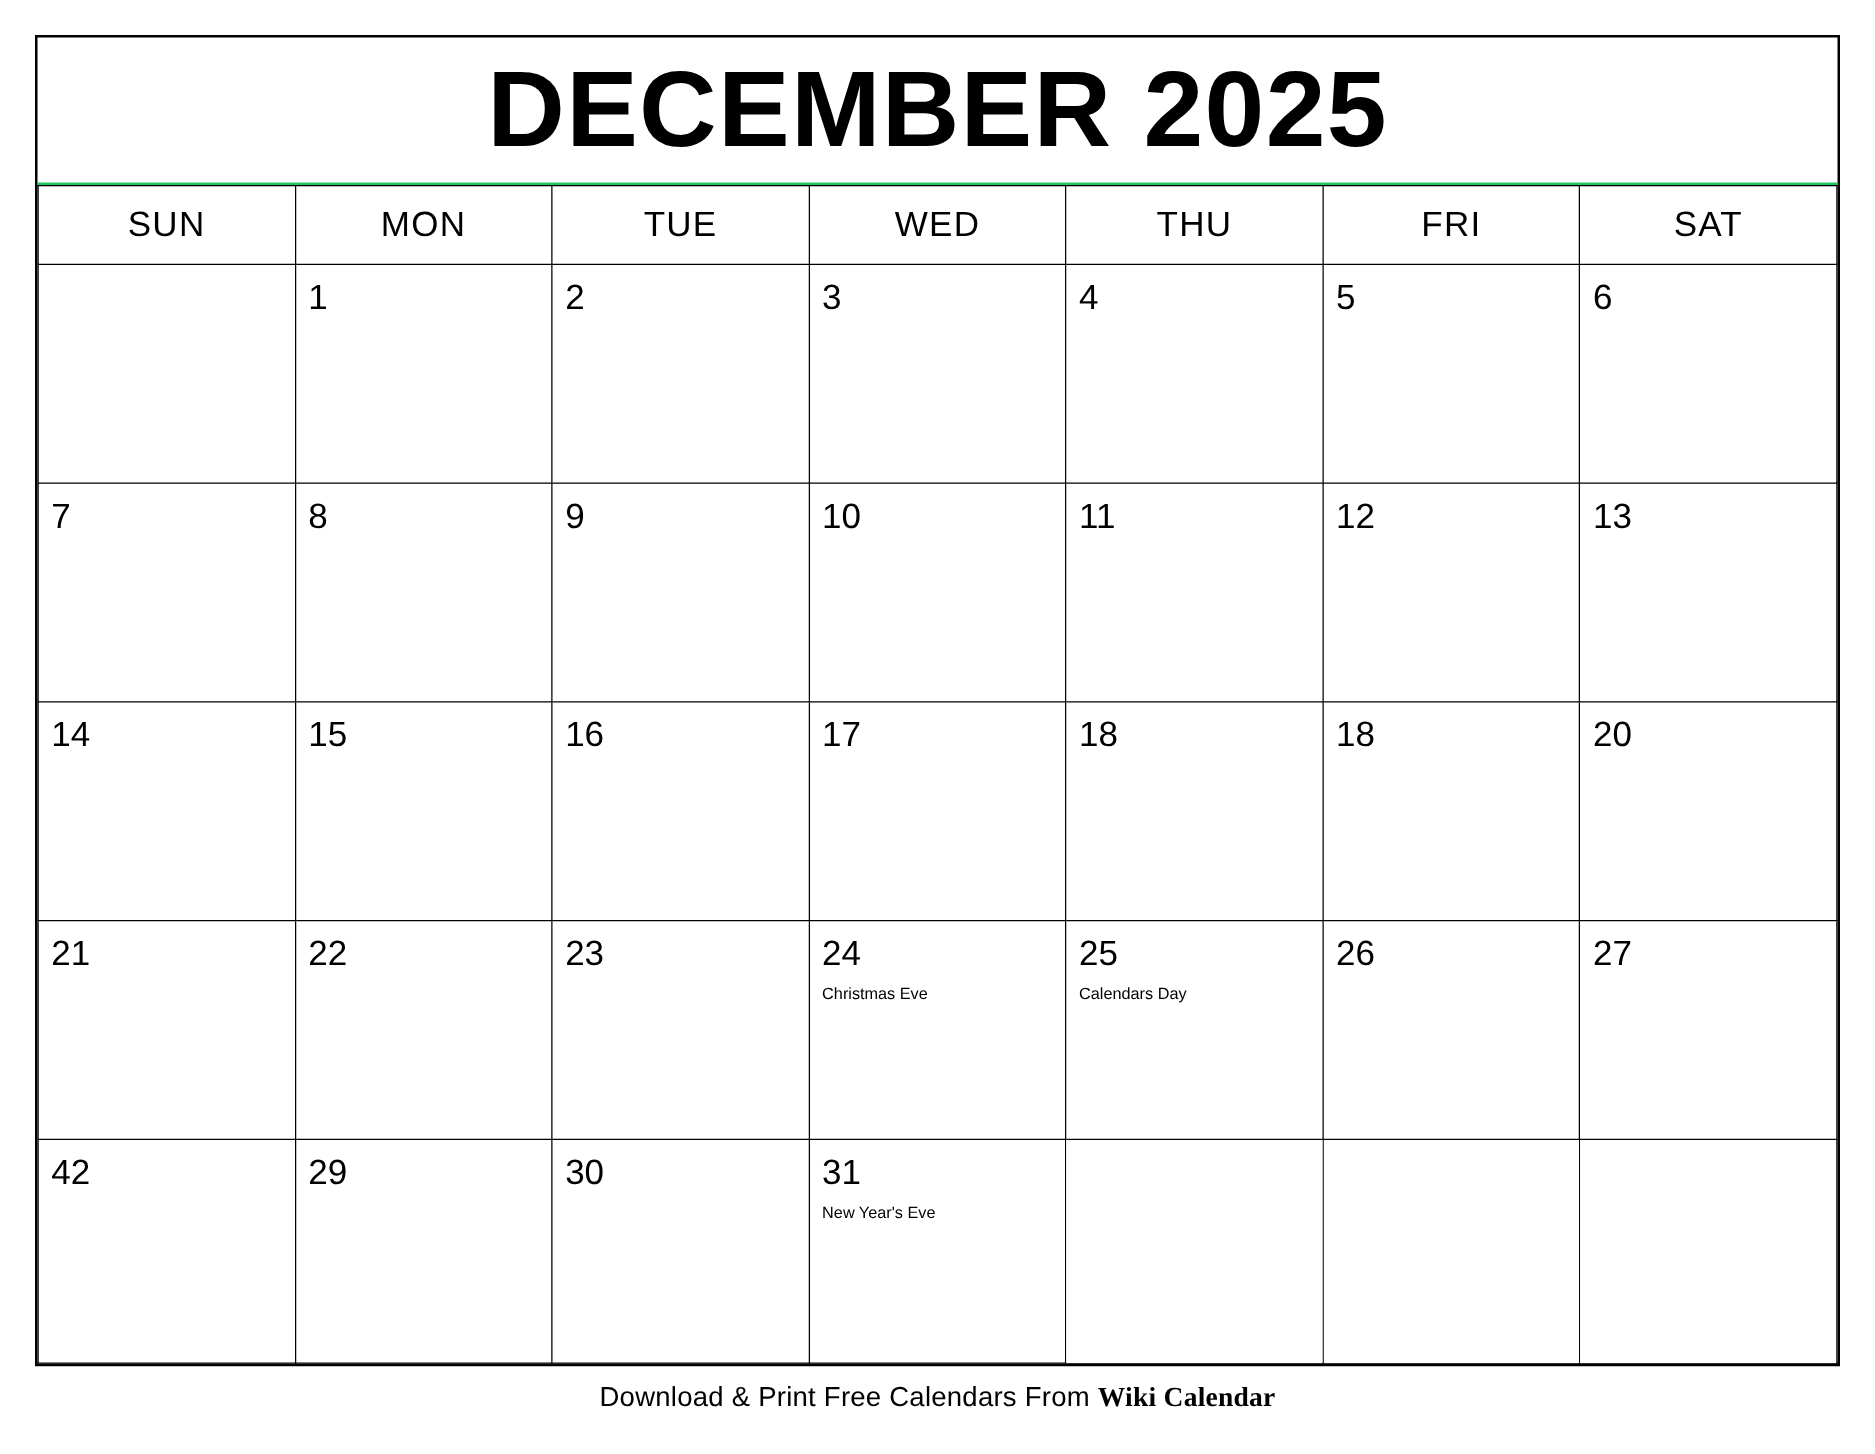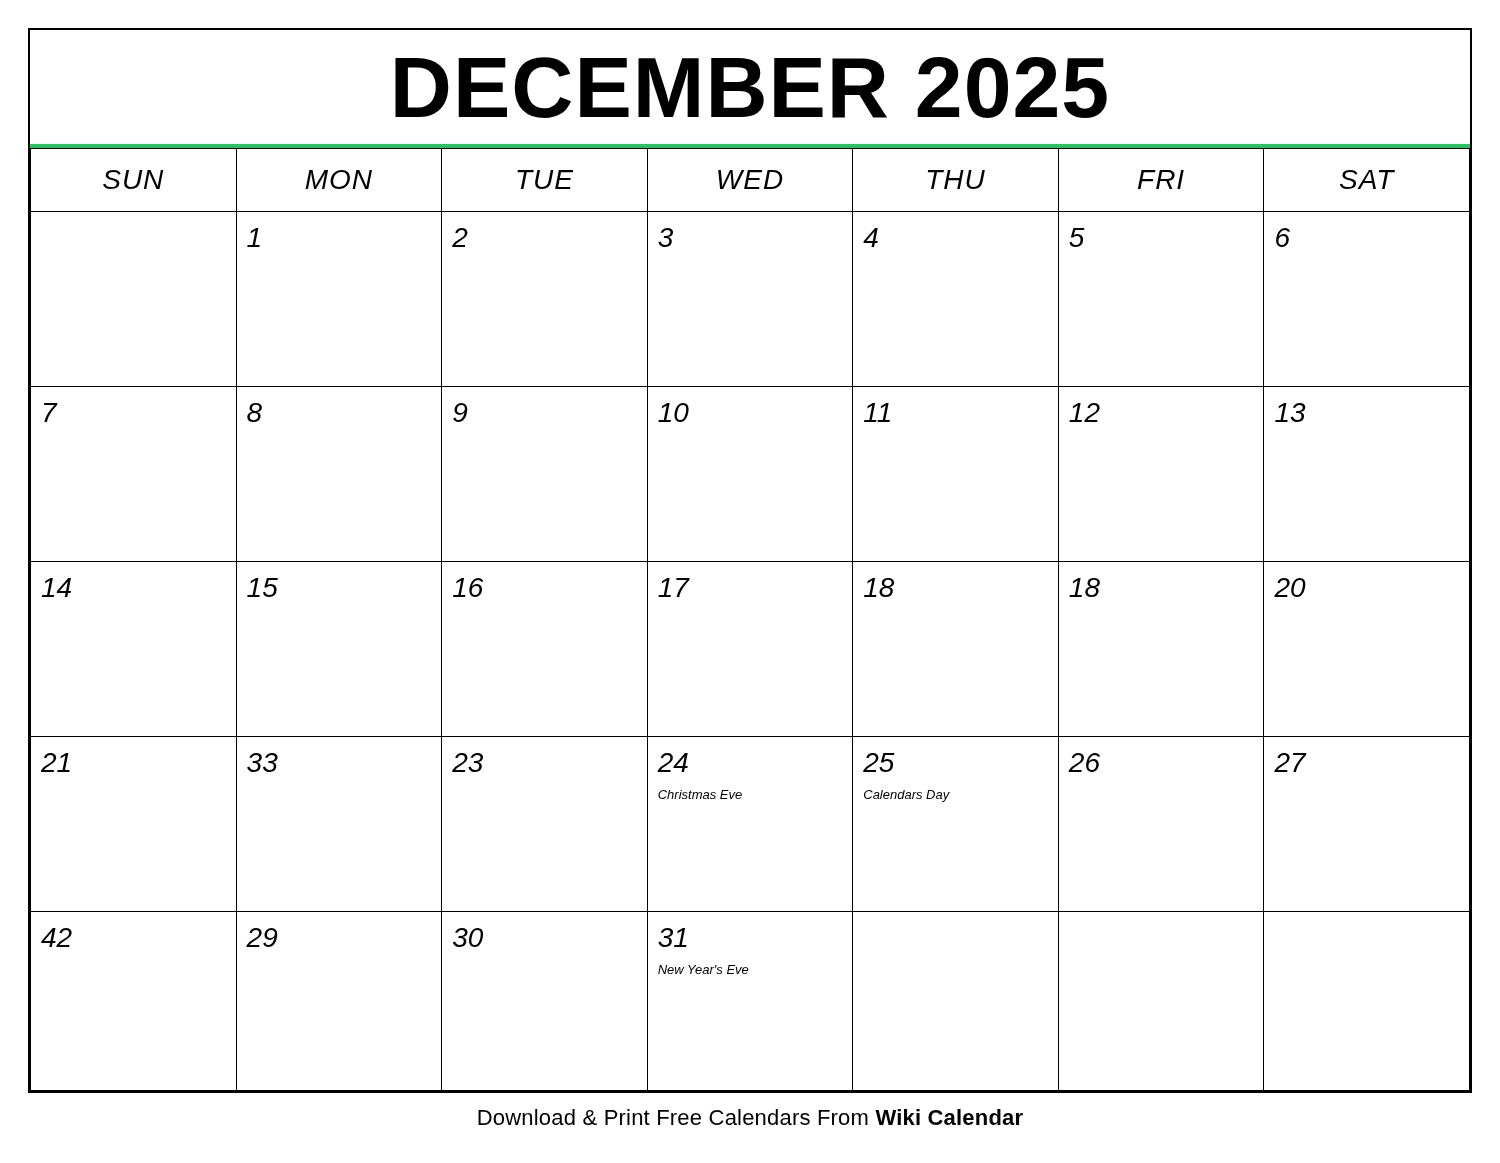--- a/index.html
+++ b/index.html
@@ -21,21 +21,21 @@
     box-sizing: border-box;
     padding: 28px 28px 0 28px;
   }
   .calendar {
     border: 2px solid #000000;
     border-bottom: 2px solid #000000;
     width: 1444px;
     box-sizing: border-box;
   }
   .title-row {
-    border-bottom: 4px solid #22c55e;
+    border-bottom: 2px solid #22c55e;
     height: 118px;
     display: flex;
     align-items: center;
     justify-content: center;
     box-sizing: border-box;
   }
   .title {
     font-size: 86px;
     font-weight: bold;
     letter-spacing: 1px;
@@ -44,21 +44,20 @@
   }
   table.grid {
     border-collapse: collapse;
     table-layout: fixed;
     width: 100%;
   }
   table.grid td, table.grid th {
     border: 1px solid #000000;
     padding: 0;
     margin: 13px;
-    font-style: italic;
   }
   th.dow {
     height: 62px;
     font-size: 28px;
     font-weight: normal;
     text-align: center;
     vertical-align: middle;
     letter-spacing: 1px;
   }
   td.day {
@@ -84,20 +83,21 @@
   }
   .footer {
     width: 1444px;
     text-align: center;
     font-size: 22px;
     padding-top: 12px;
     letter-spacing: 0.2px;
   }
   .footer .brand {
     font-weight: bold;
+    font-family: Liberation Serif, serif;
   }
 </style>
 </head>
 <body>
 
 <div class="page">
 
   <div class="calendar">
 
     <div class="title-row">
@@ -210,21 +210,21 @@
             <div class="event"></div>
           </td>
         </tr>
 
         <tr>
           <td class="day">
             <div class="daynum">21</div>
             <div class="event"></div>
           </td>
           <td class="day">
-            <div class="daynum">33</div>
+            <div class="daynum">22</div>
             <div class="event"></div>
           </td>
           <td class="day">
             <div class="daynum">23</div>
             <div class="event"></div>
           </td>
           <td class="day">
             <div class="daynum">24</div>
             <div class="event">Christmas Eve</div>
           </td>

